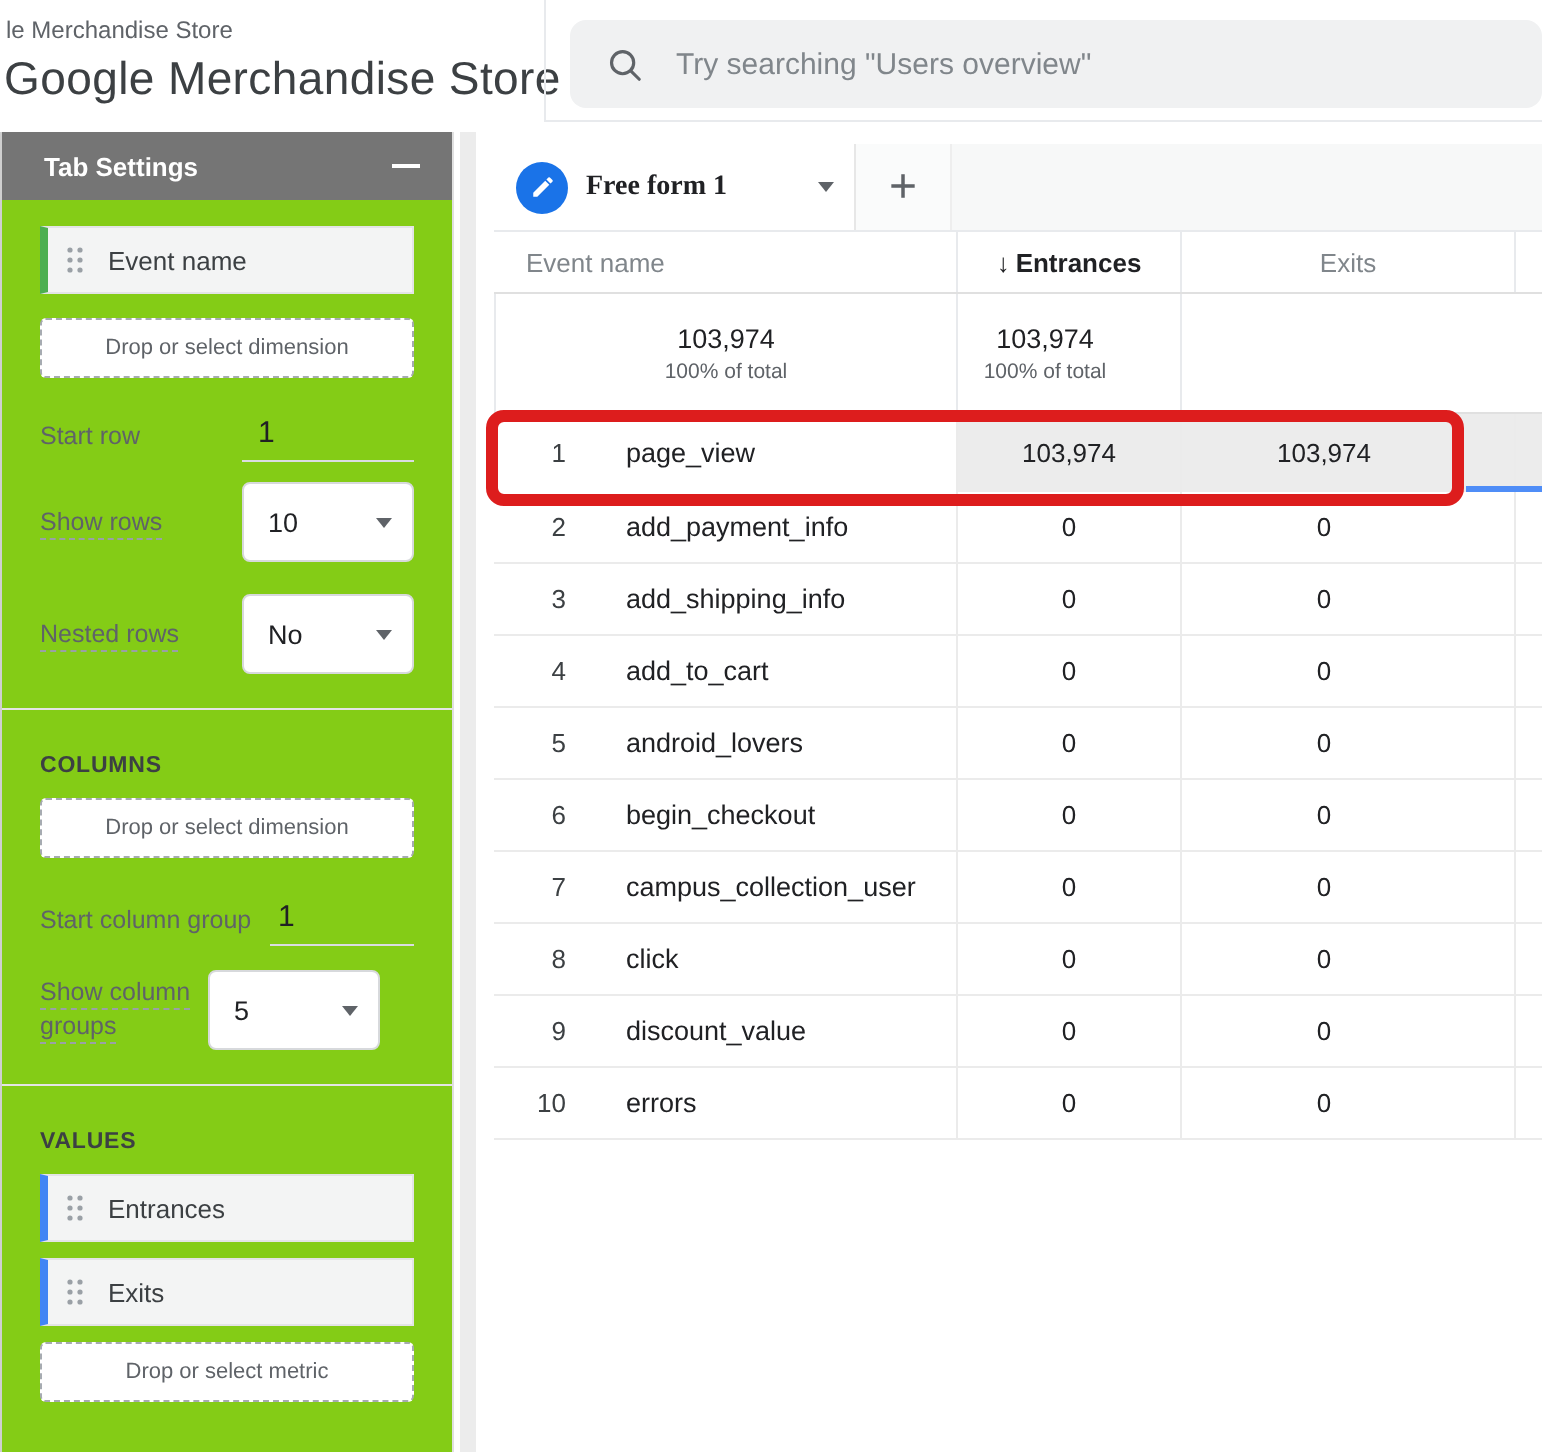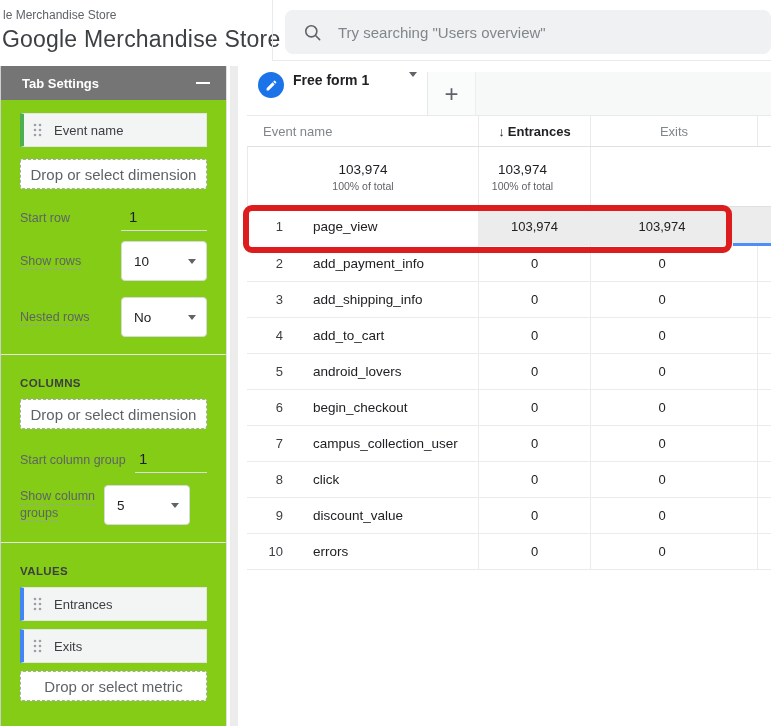--- a/index.html
+++ b/index.html
@@ -41,21 +41,21 @@
   .chip {
     height:34px; background:#f3f4f4; border:1px solid #e3e4e5; border-left:4px solid #4caf50;
     display:flex; align-items:center; padding-left:9px; cursor:grab;
   }
   .chip.metric { border-left-color:#4285f4; }
   .chip-label { font-size:13px; color:#3c4043; margin-left:12px; }
   .dots { display:flex; align-items:center; }
   .dropzone {
     height:30px; border:1px dashed #a6abb1; border-radius:3px; background:#fff;
     display:flex; align-items:center; justify-content:center;
-    font-size:15px; color:#5f6368; cursor:pointer;
+    font-size:11px; color:#5f6368; cursor:pointer;
   }
   .field-row { display:flex; align-items:center; height:30px; }
   .field-row.tall { height:40px; }
   .field-label { font-size:12.5px; color:#5f6368; flex:1; line-height:1.35; }
   .dashed-u { text-decoration:underline dashed #9aa0a6; text-underline-offset:4px; text-decoration-thickness:1px; }
   .num-input {
     width:86px; height:26px; border:none; border-bottom:1px solid #dadce0;
     font-family:inherit; font-size:15px; color:#202124; padding:0 0 2px 8px; background:transparent; outline:none;
   }
   .num-input.narrow { width:72px; padding-left:4px; }
@@ -69,21 +69,21 @@
   .mt22 { margin-top:22px; }
 
   
   .scroll-strip { position:absolute; left:230px; top:66px; width:8px; bottom:0; background:#ececec; }
 
   
   .main { position:absolute; left:247px; top:72px; right:0; bottom:0; background:#fff; }
   .tabbar { height:43px; background:#f7f8f8; display:flex; }
   .tab {
     width:181px; background:#fff; border-right:1px solid #e7e7e7;
-    display:flex; padding:0 10px 0 11px; cursor:pointer;
+    display:flex; align-items:center; padding:0 10px 0 11px; cursor:pointer;font-family:Liberation Serif, serif;
   }
   .pencil-circle {
     width:26px; height:26px; border-radius:50%; background:#1a73e8;
     display:flex; align-items:center; justify-content:center; flex:none;
   }
   .tab-label { font-size:14px; font-weight:700; color:#202124; margin-left:9px; flex:1; }
   .add-tab {
     width:48px; display:flex; align-items:center; justify-content:center;
     font-size:24px; font-weight:400; color:#5f6368; cursor:pointer; background:#fafbfb;
     border-right:1px solid #eee;

